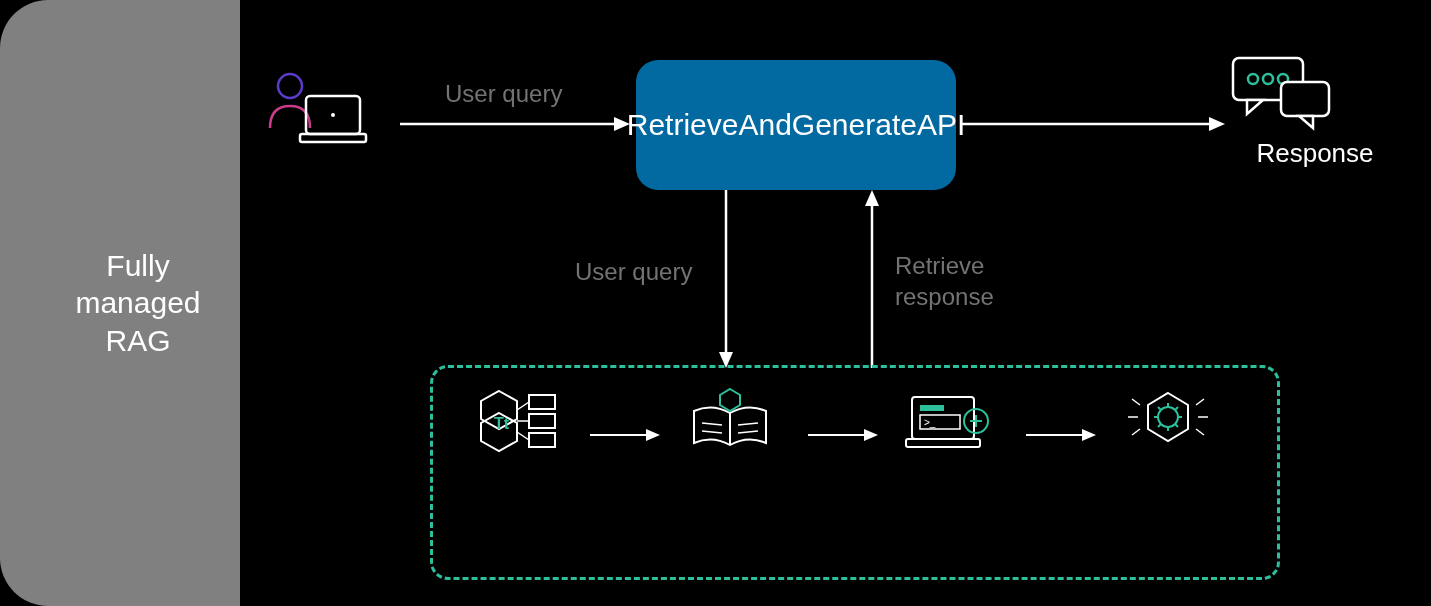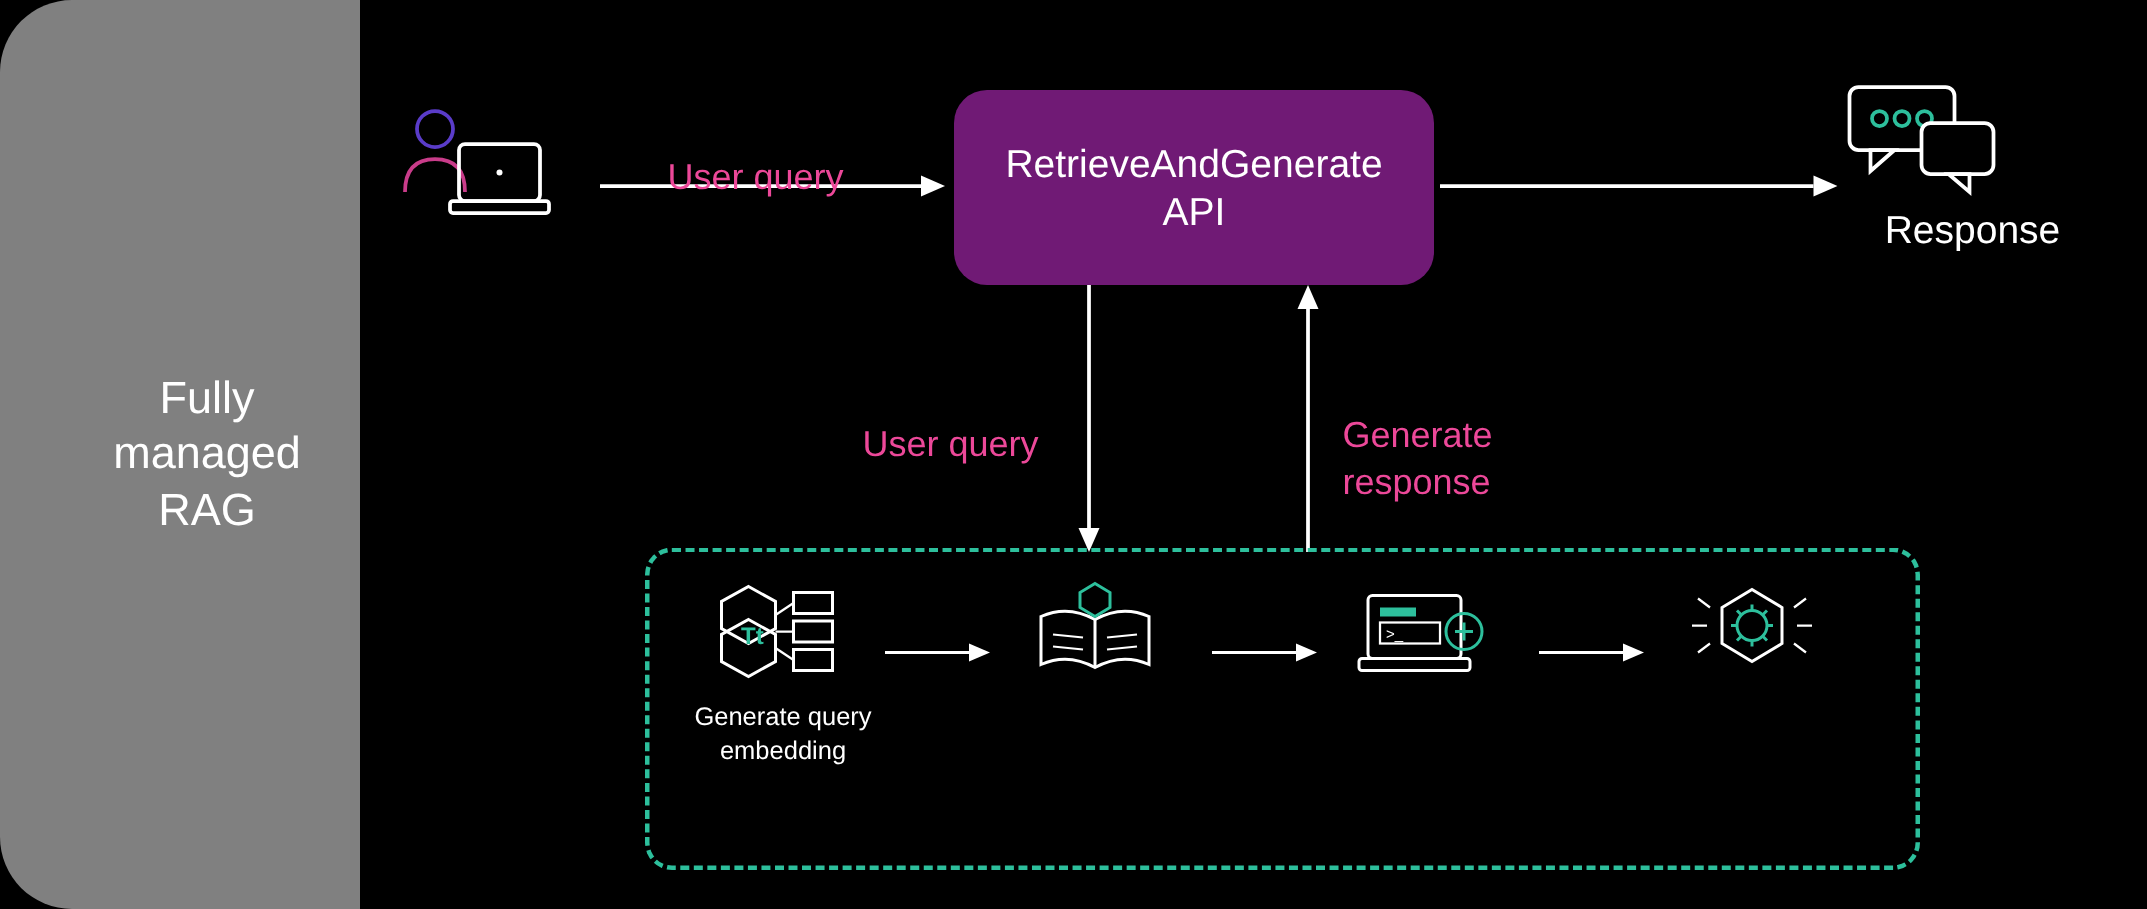--- a/index.html
+++ b/index.html
@@ -38,27 +38,27 @@
     text-align: center;
   }
   .node-user .icon { margin: 0 auto 8px auto; }
   .node-user-label { font-size: 26px; }
   .api-box {
     position: absolute;
     left: 636px;
     top: 60px;
     width: 320px;
     height: 130px;
-    background: #701a75;
+    background: #0369a1;
     border-radius: 22px;
     display: flex;
-    flex-direction: column;
+    flex-direction: row;
     align-items: center;
     justify-content: center;
-    font-size: 26px;
+    font-size: 30px;
     line-height: 1.25;
   }
   .response-node {
     position: absolute;
     left: 1225px;
     top: 52px;
     width: 180px;
     text-align: center;
   }
   .response-node .icon { margin: 0 auto 6px auto; }
@@ -77,22 +77,21 @@
     width: 180px;
     text-align: center;
     font-size: 17px;
     line-height: 1.35;
     color: #fff;
   }
   .pipeline-step .step-icon { margin: 0 auto 10px auto; height: 72px; display:flex; align-items:center; justify-content:center;text-decoration:underline;}
   .arrow-label {
     position: absolute;
     font-size: 24px;
-    color: #ec4899;
-    margin-top: 25px;
+    color: #737373;
   }
   svg { display: block; }
 </style>
 </head>
 <body>
 
 <div class="sidebar">
   <div style="white-space:pre-line">Fully
 managed
 RAG</div>
@@ -147,41 +146,40 @@
   <line x1="12" y1="0" x2="12" y2="162" stroke="#fff" stroke-width="2.5"></line>
   <polygon points="5,162 12,178 19,162" fill="#fff"></polygon>
 </svg>
 <div class="arrow-label" style="left:575px; top:258px;">User query</div>
 
 <svg style="position:absolute; left:860px; top:190px;" width="24" height="178">
   <line x1="12" y1="178" x2="12" y2="16" stroke="#fff" stroke-width="2.5"></line>
   <polygon points="5,16 12,0 19,16" fill="#fff"></polygon>
 </svg>
 <div class="arrow-label" style="left:895px; top:250px; line-height:1.3;">
-  <div>Generate</div>
+  <div>Retrieve</div>
   <div>response</div>
 </div>
 
 <div class="pipeline-box"></div>
 
 <div class="pipeline-step" style="left:432px; top:385px;">
   <div class="step-icon">
     <svg width="110" height="72" viewBox="0 0 110 72">
       <polygon points="32,6 50,16 50,34 32,44 14,34 14,16" fill="none" stroke="#fff" stroke-width="2"></polygon>
       <polygon points="32,28 50,38 50,56 32,66 14,56 14,38" fill="none" stroke="#fff" stroke-width="2"></polygon>
       <text x="27" y="44" fill="#2dbf9c" font-size="16" font-weight="bold">Tt</text>
       <rect x="62" y="10" width="26" height="14" fill="none" stroke="#fff" stroke-width="2"></rect>
       <rect x="62" y="29" width="26" height="14" fill="none" stroke="#fff" stroke-width="2"></rect>
       <rect x="62" y="48" width="26" height="14" fill="none" stroke="#fff" stroke-width="2"></rect>
       <line x1="50" y1="25" x2="62" y2="17" stroke="#fff" stroke-width="1.5"></line>
       <line x1="50" y1="36" x2="62" y2="36" stroke="#fff" stroke-width="1.5"></line>
       <line x1="50" y1="47" x2="62" y2="55" stroke="#fff" stroke-width="1.5"></line>
     </svg>
   </div>
-  <div>Generate query embedding</div>
 </div>
 
 <div class="pipeline-step" style="left:640px; top:385px;">
   <div class="step-icon">
     <svg width="100" height="72" viewBox="0 0 100 72">
       <path d="M14 58 L14 26 Q32 18 50 28 Q68 18 86 26 L86 58 Q68 50 50 60 Q32 50 14 58 Z" fill="none" stroke="#fff" stroke-width="2"></path>
       <line x1="50" y1="28" x2="50" y2="60" stroke="#fff" stroke-width="2"></line>
       <line x1="22" y1="38" x2="42" y2="40" stroke="#fff" stroke-width="1.5"></line>
       <line x1="22" y1="46" x2="42" y2="48" stroke="#fff" stroke-width="1.5"></line>
       <line x1="58" y1="40" x2="78" y2="38" stroke="#fff" stroke-width="1.5"></line>

